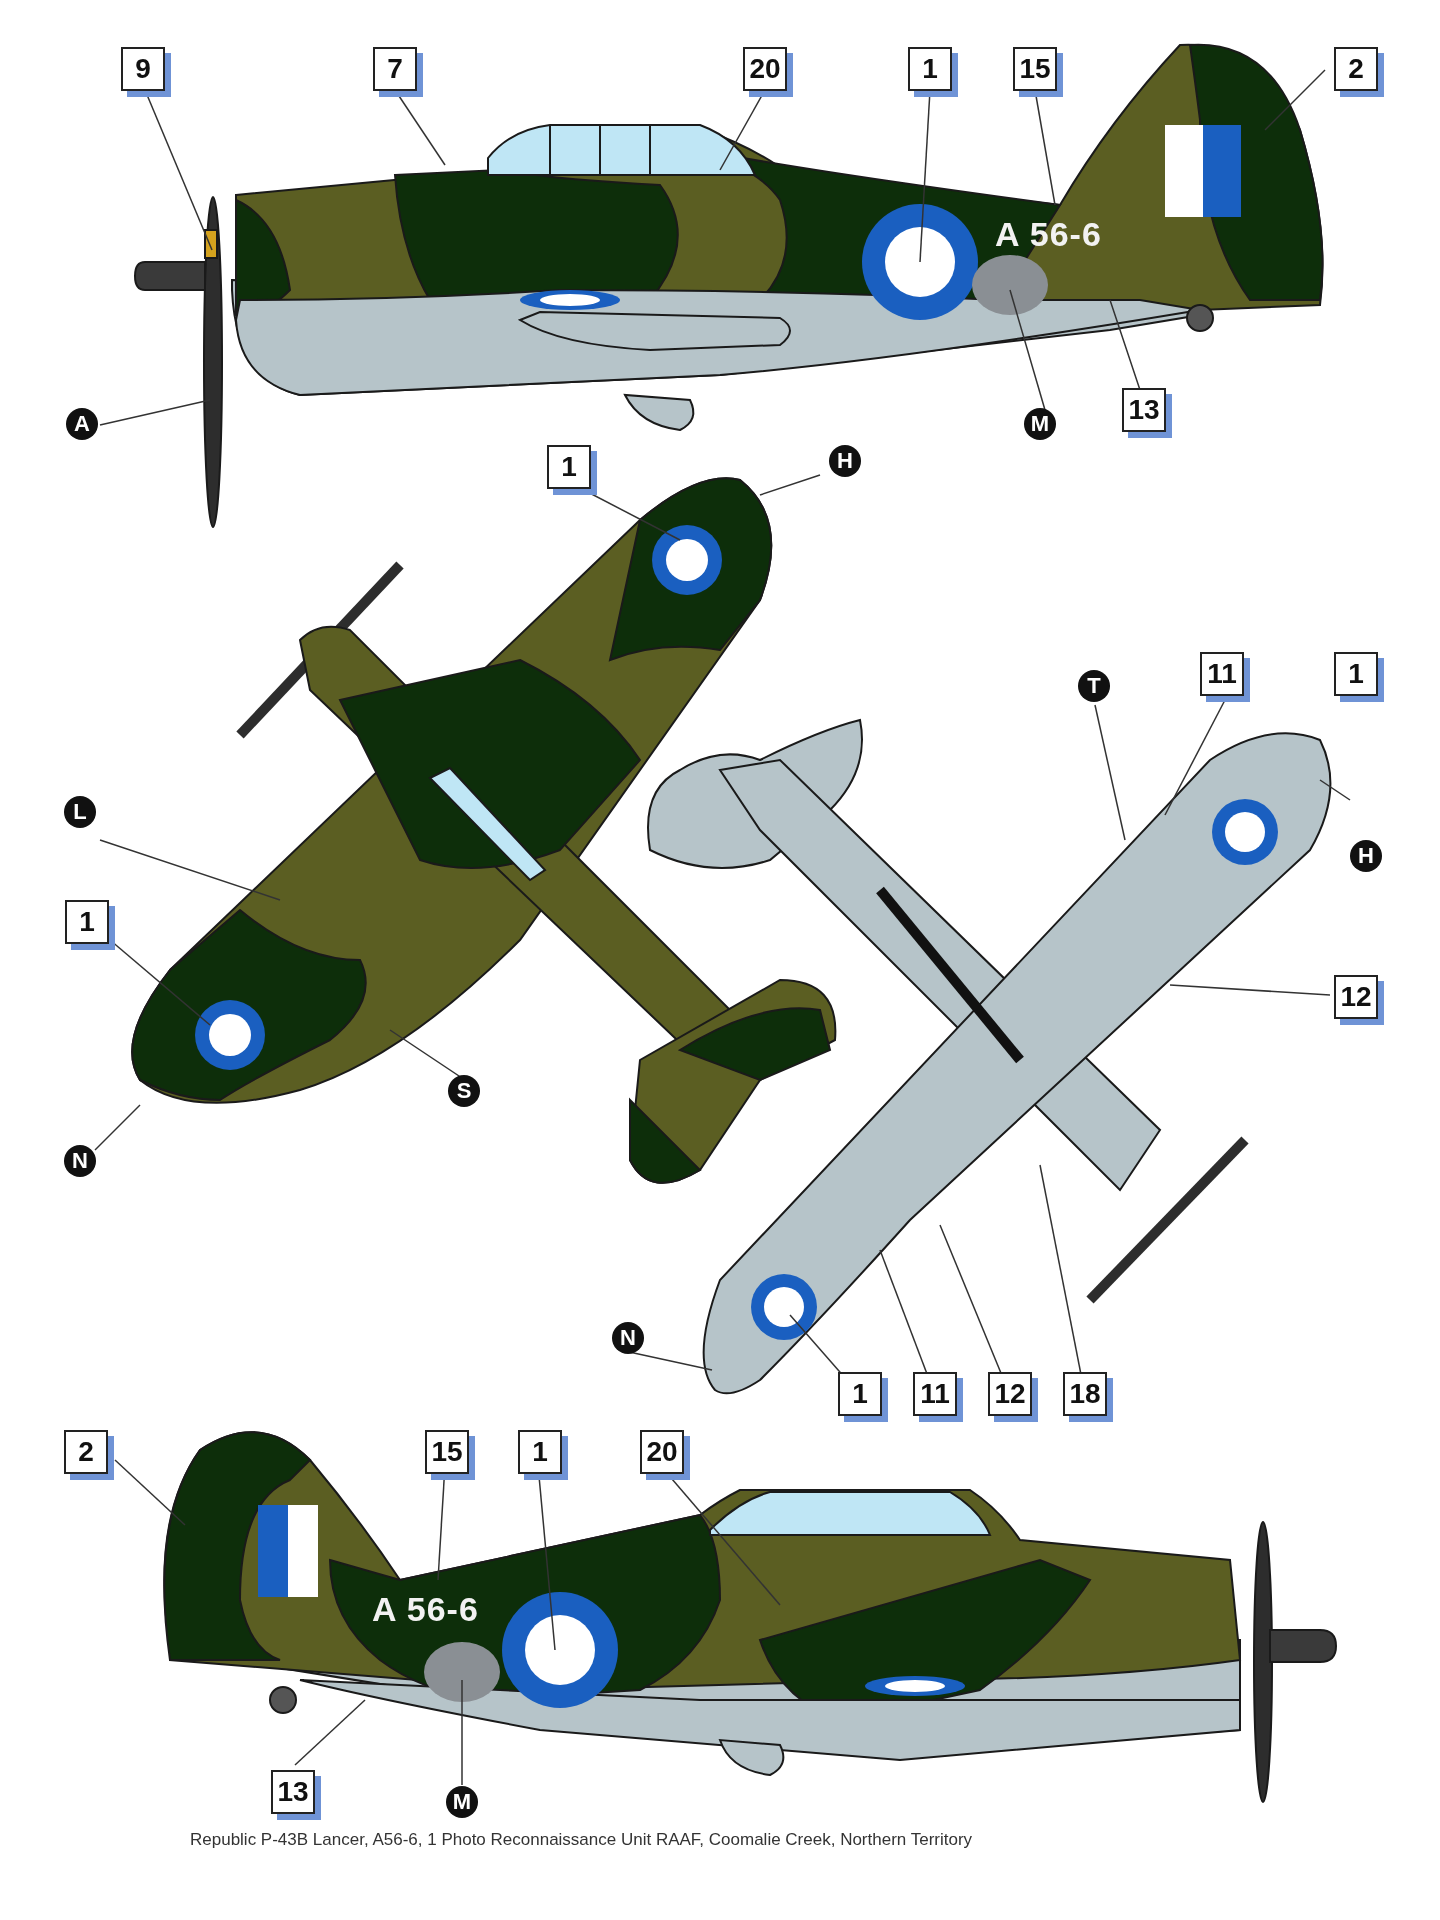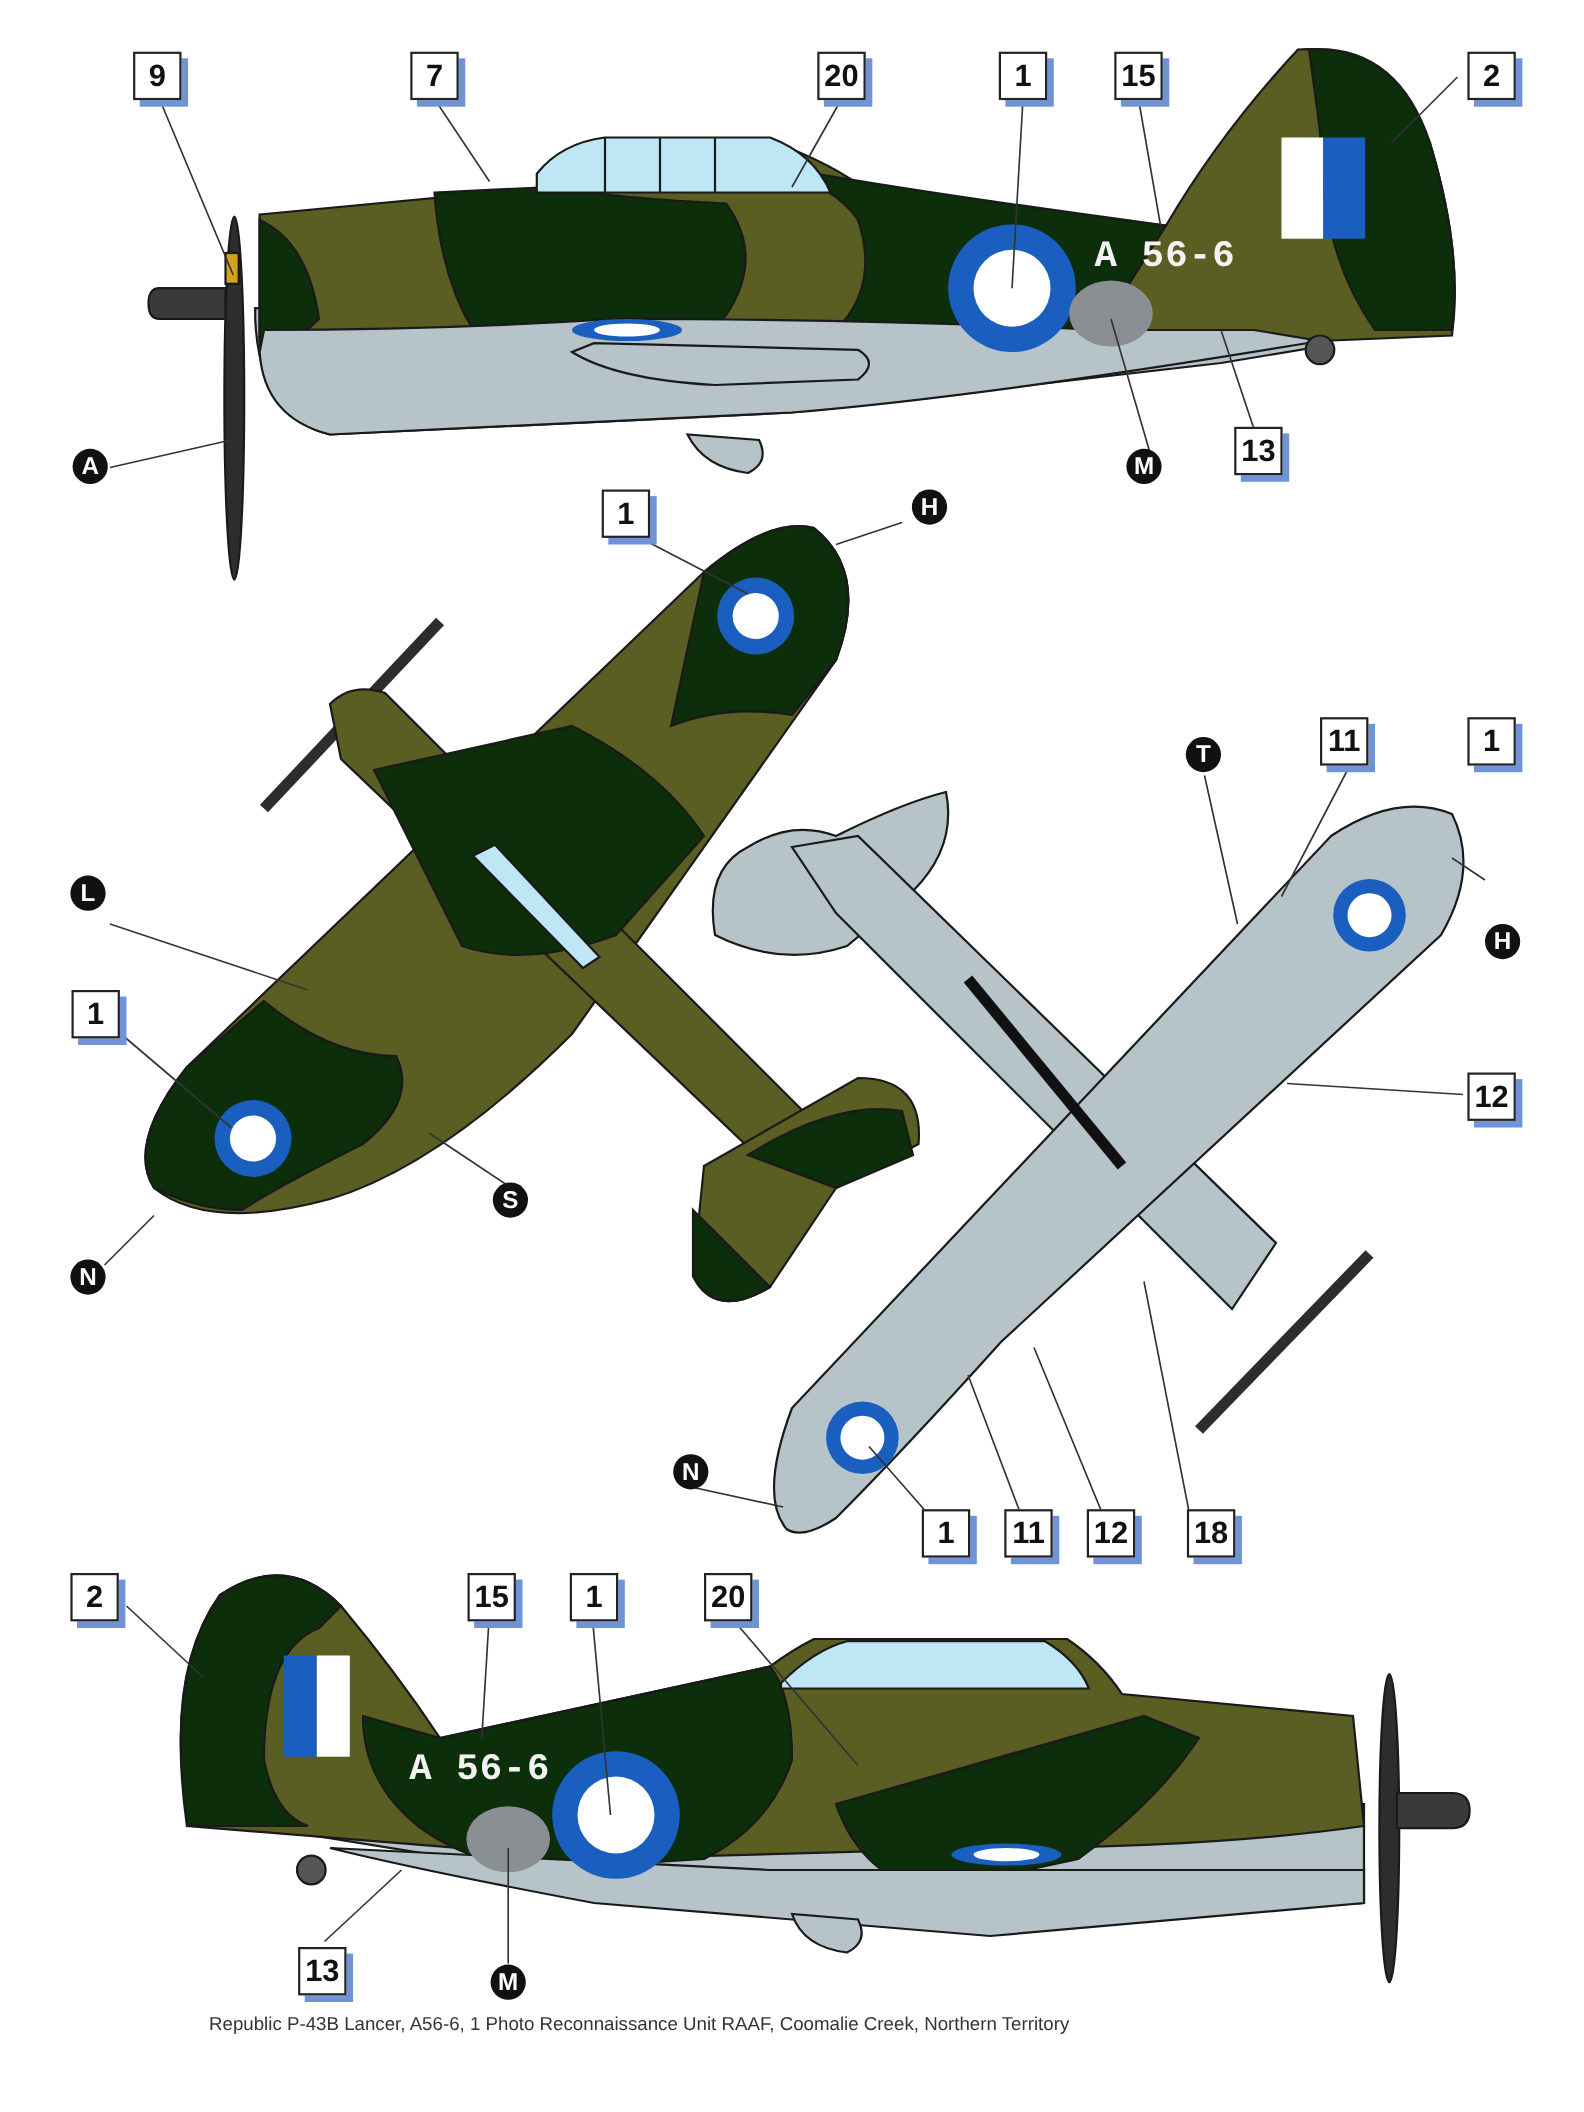--- a/index.html
+++ b/index.html
@@ -1,21 +1,21 @@
 <!DOCTYPE html>
 <html><head>
 <meta charset="utf-8">
 <style>
   html, body { margin:0; padding:0; background:#ffffff; }
   body { width:1440px; height:1920px; position:relative; overflow:hidden; font-family:"Liberation Sans", sans-serif; }
   svg#art { position:absolute; left:0; top:0; width:1440px; height:1920px; }
   .tag { position:absolute; width:40px; height:40px; background:#fff; border:2px solid #222; box-shadow:6px 6px 0 #6f93d6; font-family:"Liberation Sans", sans-serif; font-weight:bold; font-size:28px; line-height:40px; text-align:center; color:#111; }
   .pin { position:absolute; width:32px; height:32px; border-radius:50%; background:#111; color:#fff; font-family:"Liberation Sans", sans-serif; font-weight:bold; font-size:22px; line-height:32px; text-align:center; }
   .caption { position:absolute; left:190px; top:1830px; width:1060px; font-family:"Liberation Sans", sans-serif; font-size:17px; color:#333; white-space:nowrap; }
-  .serial { position:absolute; font-family:Liberation Mono, monospace; font-weight:bold; font-size:34px; color:#f2f2f2; letter-spacing:1px; }
+  .serial { position:absolute; font-family:Liberation Sans, sans-serif; font-weight:bold; font-size:34px; color:#f2f2f2; letter-spacing:1px; }
 </style>
 </head>
 <body>
 
 <svg id="art" viewBox="0 0 1440 1920" xmlns="http://www.w3.org/2000/svg">
 
   <g stroke="#1a1a1a" stroke-width="2">
 
     <ellipse cx="213" cy="362" rx="9" ry="165" fill="#2d2d2d"></ellipse>
     <path d="M145 262 q-10 0 -10 14 q0 14 10 14 h60 v-28z" fill="#3a3a3a"></path>
@@ -192,21 +192,21 @@
 
 <div class="pin" style="left:1078px; top:670px;">T</div>
 <div class="tag" style="left:1200px; top:652px;">11</div>
 <div class="tag" style="left:1334px; top:652px;">1</div>
 <div class="pin" style="left:1350px; top:840px;">H</div>
 <div class="tag" style="left:1334px; top:975px;">12</div>
 <div class="pin" style="left:612px; top:1322px;">N</div>
 <div class="tag" style="left:838px; top:1372px;">1</div>
 <div class="tag" style="left:913px; top:1372px;">11</div>
 <div class="tag" style="left:988px; top:1372px;">12</div>
-<div class="tag" style="left:1063px; top:1372px;margin-left:16px;">18</div>
+<div class="tag" style="left:1063px; top:1372px;">18</div>
 
 <div class="tag" style="left:64px; top:1430px;">2</div>
 <div class="tag" style="left:425px; top:1430px;">15</div>
 <div class="tag" style="left:518px; top:1430px;">1</div>
 <div class="tag" style="left:640px; top:1430px;">20</div>
 <div class="tag" style="left:271px; top:1770px;">13</div>
 <div class="pin" style="left:446px; top:1786px;">M</div>
 
 <div class="caption">Republic P-43B Lancer, A56-6, 1 Photo Reconnaissance Unit RAAF, Coomalie Creek, Northern Territory</div>
 

